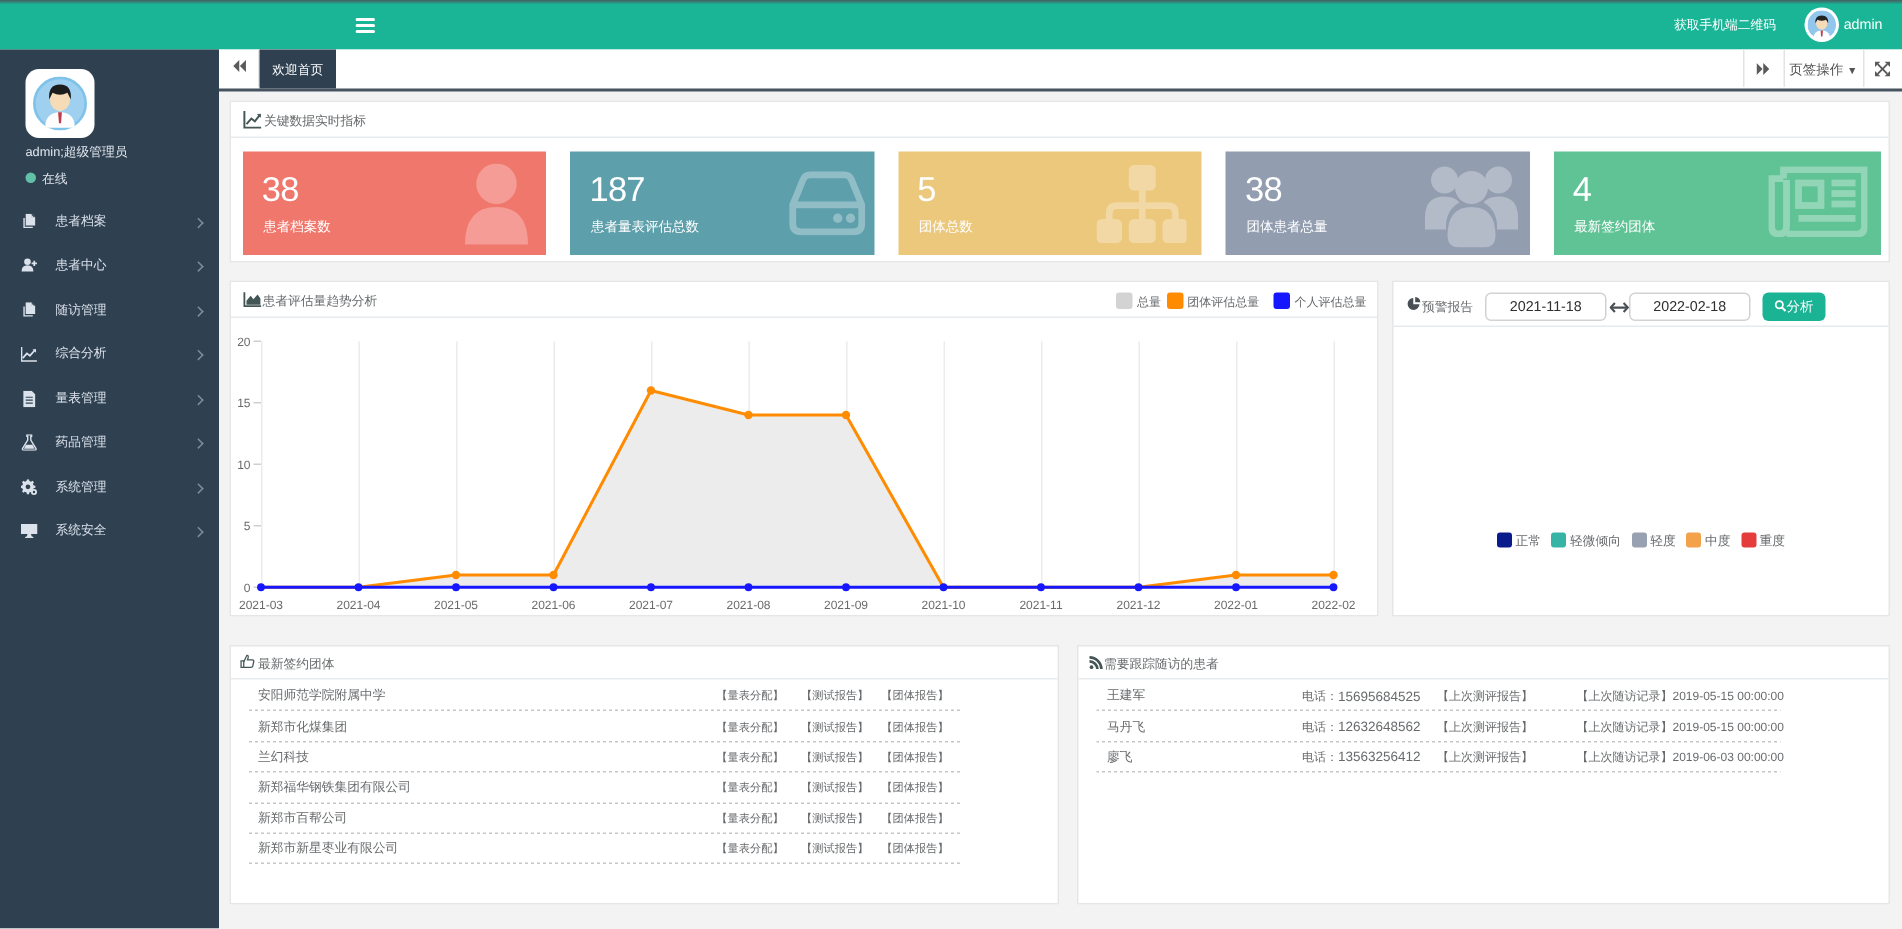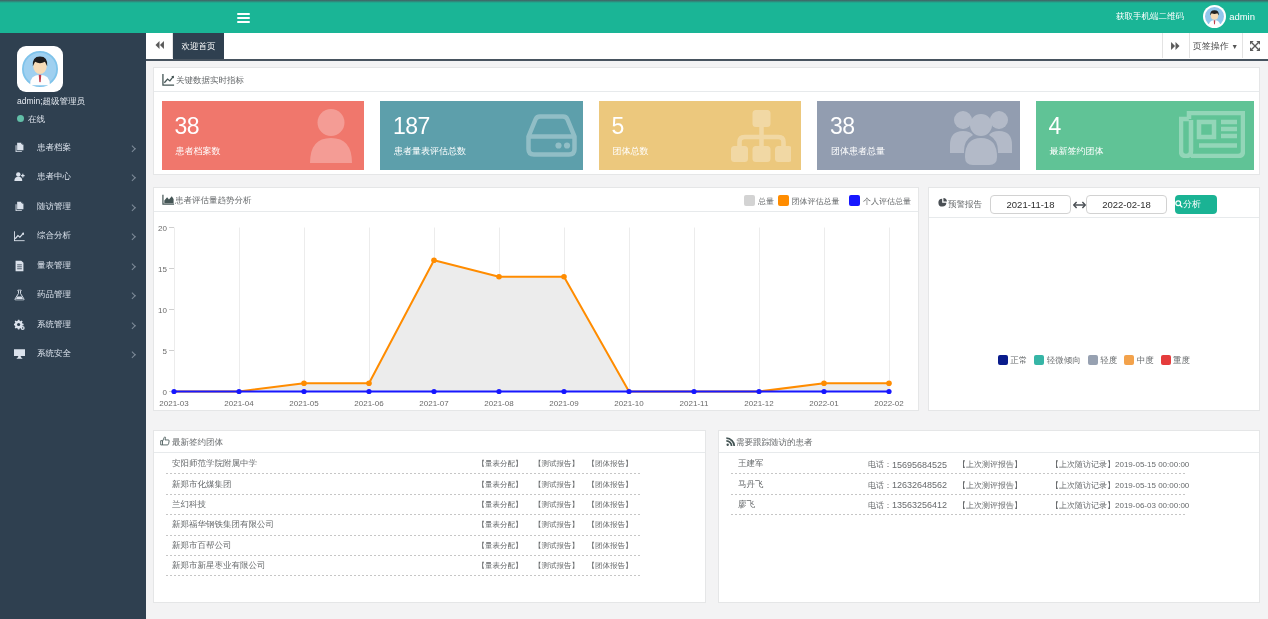--- a/index.html
+++ b/index.html
@@ -56,21 +56,21 @@
   background-size:100% 1px; background-position:0 100%; background-repeat:no-repeat; }
 .lrow .act { font-size:7.5px; }
 .lrow .sm { font-size:8px; }
 .lrow .dg { font-size:9px; }
 .lrow span { position:absolute; top:50%; transform:translateY(-50%); white-space:nowrap; }
 
 
 .dinput { position:absolute; top:7px; width:81px; height:19px; border:1px solid #d2d2d2; border-radius:4px;
   background:#fff; font-size:9.5px; color:#2e2e2e; text-align:center; line-height:18px; }
 .btn-go { position:absolute; top:7px; width:42px; height:19px; background:#1ab394; border-radius:4px;
-  color:#fff; font-size:9px; line-height:19px; }
+  color:#fff; font-size:9px; text-align:center; line-height:19px; }
 </style>
 </head>
 <body>
 
 <div id="topbar">
   <div class="topline"></div>
   <div class="burger">
     <svg width="13" height="13" viewBox="0 0 13 13">
         <g fill="#fff">
           <rect x="0" y="2" width="13" height="2" rx="1"></rect>

